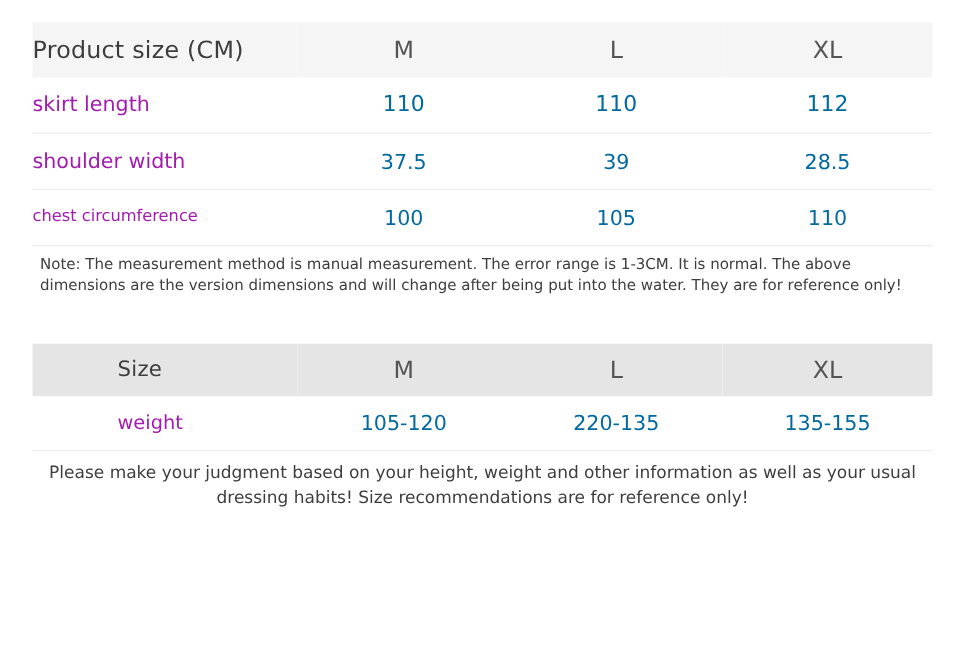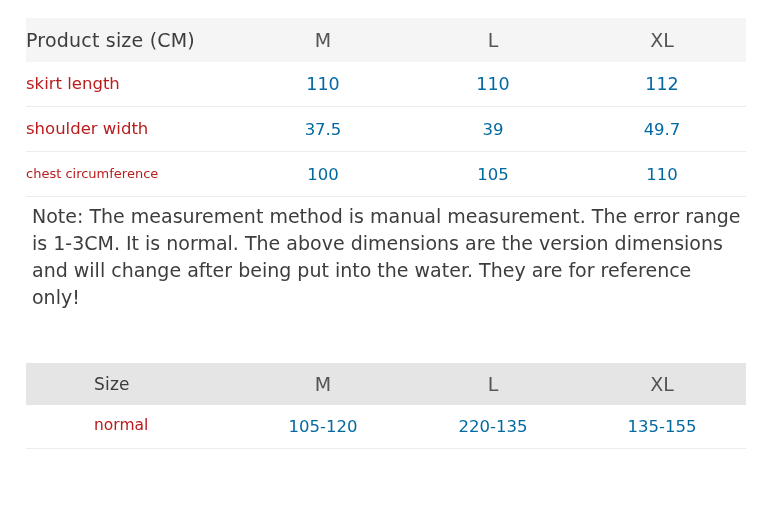--- a/index.html
+++ b/index.html
@@ -57,37 +57,37 @@
 
   .size-table tbody td {
     border-bottom: 1px solid #ececec;
     height: 44px;
     vertical-align: middle;
     padding: 0;
   }
   .row-label {
     text-align: left;
     padding-left: 62px;
-    color: #b91c1c;
+    color: #a21caf;
     line-height: 1.15;
   }
   .row-val {
     text-align: center;
     color: #0369a1;
   }
 
   .fs-15 { font-size: 15.5px; }
   .fs-16 { font-size: 16.5px; }
   .fs-17 { font-size: 17.5px; }
   .fs-13 { font-size: 13px; }
 
   .note {
     width: 716px;
-    margin: 6px auto 14px auto;
-    font-size: 19px;
+    margin: 6px auto 0 auto;
+    font-size: 12px;
     line-height: 1.42;
     color: #3d3d3d;
     padding-left: 4px;
     box-sizing: border-box;
   }
 
   
   .t2-wrap { padding-top: 38px; }
 
   .size-table2 {
@@ -154,21 +154,21 @@
         <tr>
           <td class="row-label fs-16">skirt length</td>
           <td class="row-val fs-17">110</td>
           <td class="row-val fs-17">110</td>
           <td class="row-val fs-17">112</td>
         </tr>
         <tr>
           <td class="row-label fs-16" style="max-width:130px;">shoulder width</td>
           <td class="row-val fs-16">37.5</td>
           <td class="row-val fs-16">39</td>
-          <td class="row-val fs-16">49.7</td>
+          <td class="row-val fs-16">28.5</td>
         </tr>
         <tr>
           <td class="row-label fs-13" style="max-width:120px;">chest circumference</td>
           <td class="row-val fs-16">100</td>
           <td class="row-val fs-16">105</td>
           <td class="row-val fs-16">110</td>
         </tr>
       </tbody>
     </table>
 
@@ -186,23 +186,24 @@
       <thead>
         <tr>
           <th class="hdr-label">Size</th>
           <th class="hdr-size">M</th>
           <th class="hdr-size">L</th>
           <th class="hdr-size">XL</th>
         </tr>
       </thead>
       <tbody>
         <tr>
-          <td class="row-label fs-15">normal</td>
+          <td class="row-label fs-15">weight</td>
           <td class="row-val fs-16">105-120</td>
           <td class="row-val fs-16">220-135</td>
           <td class="row-val fs-16">135-155</td>
         </tr>
       </tbody>
     </table>
 
+    <div class="footnote">Please make your judgment based on your height, weight and other information as well as your usual dressing habits! Size recommendations are for reference only!</div>
   </div>
 
 </div>
 
 </body></html>

